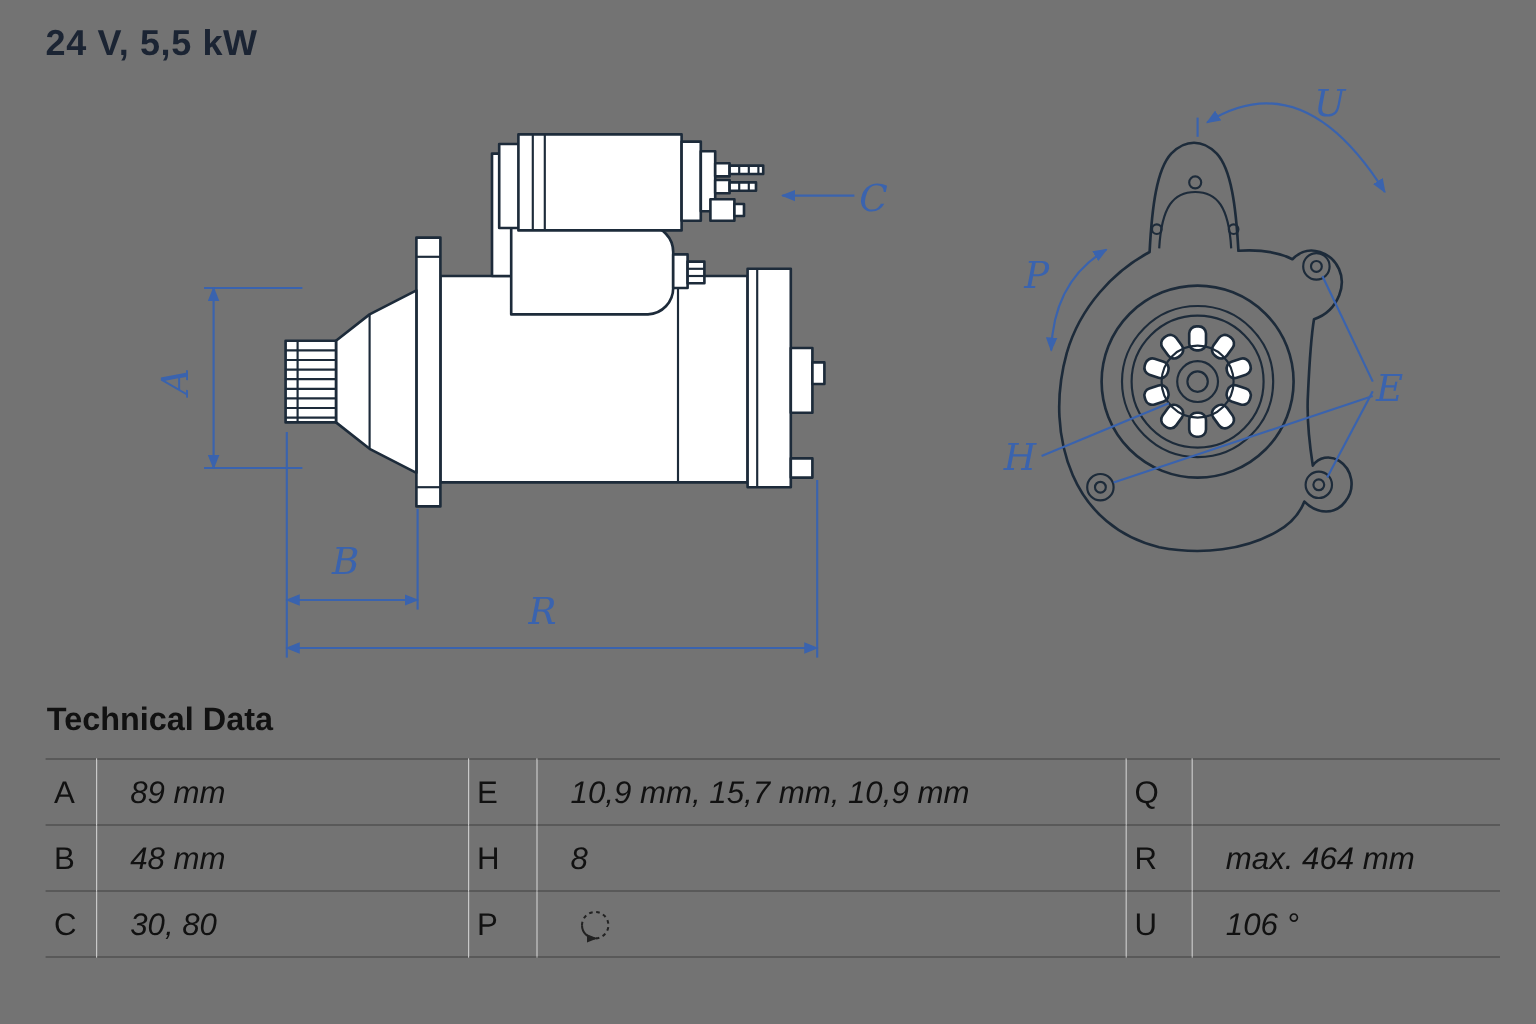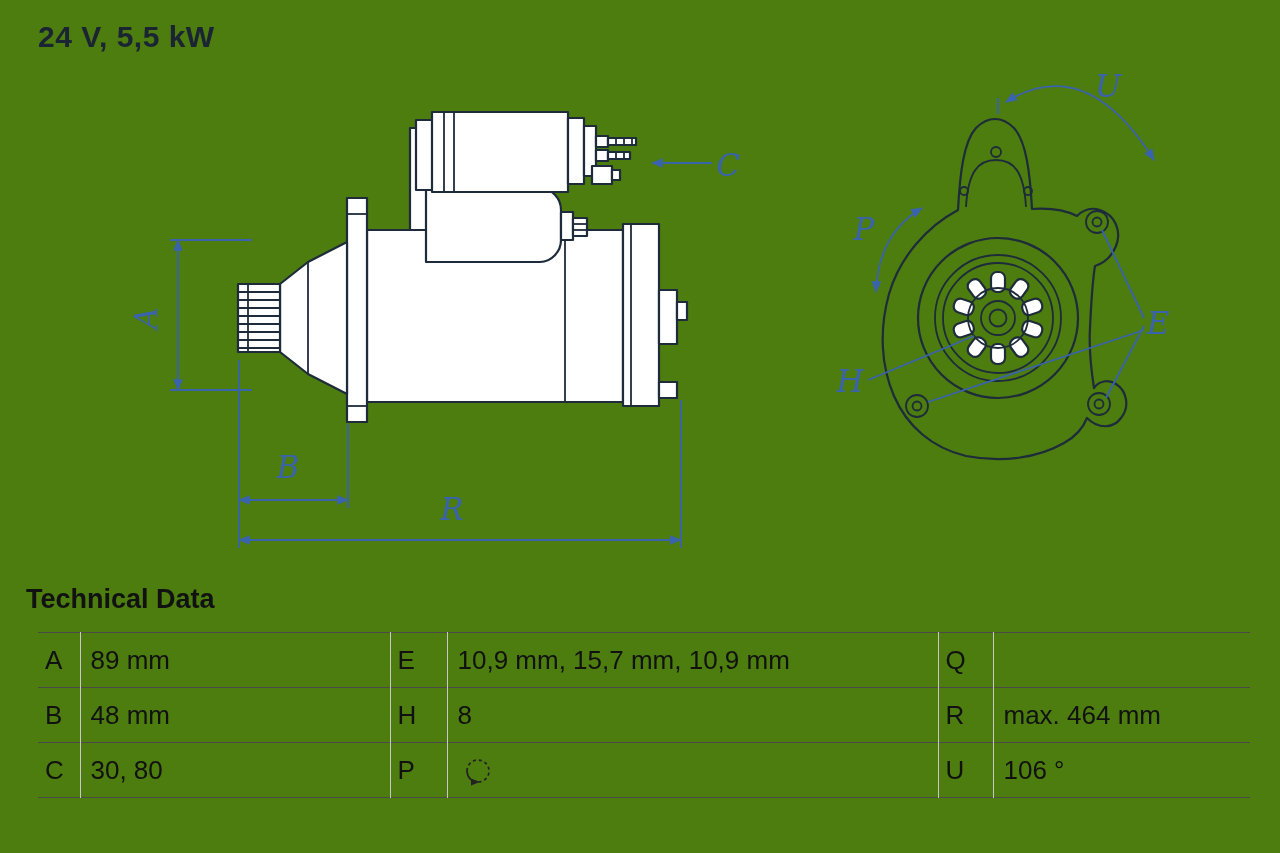--- a/index.html
+++ b/index.html
@@ -5,57 +5,57 @@
   :root{
     --outline:#1d2b3a;
     --dimension:#3a63ae;
     --tabletext:#111111;
     --hline:#4a4a4a;
     --vline:#c8c8c8;
   }
   *{box-sizing:border-box;margin:0;padding:0;}
   body{background:#ffffff;}
   .page{
-    position:relative;width:1280px;height:853px;background:#4d7c0f;overflow:hidden;
+    position:relative;width:1280px;height:853px;background:#737373;overflow:hidden;
     font-family:"Liberation Sans",sans-serif;color:#111;
   }
   .product-title{
     position:absolute;left:38px;top:20px;
     font-size:30px;font-weight:bold;color:#1b2433;letter-spacing:0.5px;
   }
   .drawing{position:absolute;left:0;top:0;width:1280px;height:570px;}
   .pf{fill:#ffffff;stroke:var(--outline);stroke-width:2.2;stroke-linejoin:round;}
   .pl{fill:none;stroke:var(--outline);stroke-width:1.8;}
   .po{fill:none;stroke:var(--outline);stroke-width:2.2;stroke-linejoin:round;}
   .dim{fill:none;stroke:var(--dimension);stroke-width:1.8;}
   .arwp{fill:var(--dimension);}
   .dim-label{
     font-family:"DejaVu Serif","Liberation Serif",serif;
     font-style:italic;font-size:31px;fill:var(--dimension);
   }
   .tech-heading{
-    position:absolute;left:26px;top:584px;
+    position:absolute;left:39px;top:584px;
     font-size:27px;font-weight:bold;color:#111;
   }
   table.specs{
     position:absolute;left:38px;top:632px;width:1212px;
     border-collapse:collapse;
     border-top:1px solid var(--hline);
     border-bottom:1px solid var(--hline);
     font-size:26px;color:var(--tabletext);
   }
   table.specs tr{border-bottom:1px solid var(--hline);}
   table.specs td{
     height:55px;vertical-align:middle;
     border-left:1px solid var(--vline);
     white-space:nowrap;overflow:hidden;
   }
   table.specs td:first-child{border-left:none;}
   table.specs td.k{padding-left:7px;}
-  table.specs td.v{padding-left:10px;}
+  table.specs td.v{padding-left:28px;font-style:italic;}
   .rot-icon{vertical-align:middle;display:inline-block;margin-left:2px;}
 </style>
 </head>
 <body>
 
 <div class="page">
 
   <div class="product-title">24 V, 5,5 kW</div>
 
   <svg class="drawing" viewBox="0 0 1280 570">

